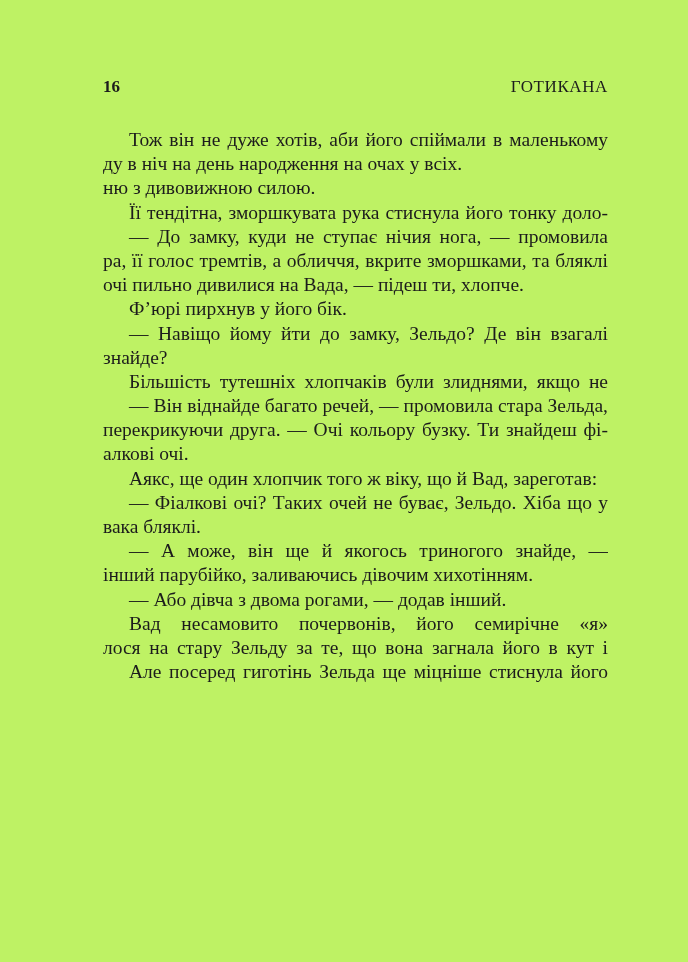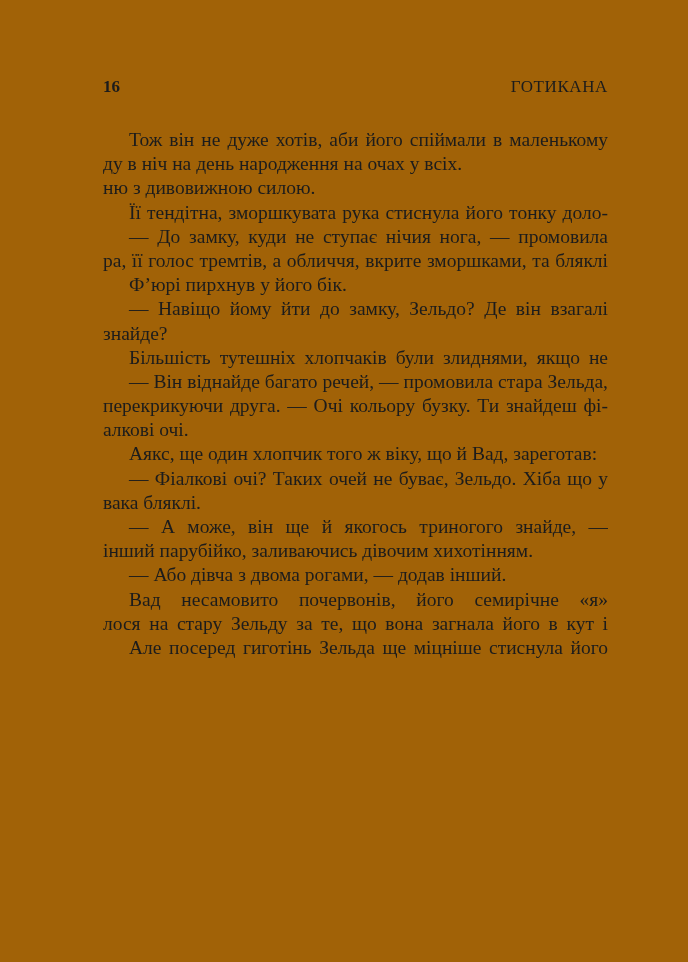--- a/index.html
+++ b/index.html
@@ -4,21 +4,21 @@
 <style>
   html, body {
     margin: 0;
     padding: 0;
     background: #ffffff;
   }
   .page {
     position: relative;
     width: 688px;
     height: 962px;
-    background: #a16207;
+    background: #bef264;
     overflow: hidden;
     font-family: "Liberation Serif", "DejaVu Serif", serif;
     color: #1c1c1c;
   }
   .header {
     position: absolute;
     top: 77px;
     left: 103px;
     width: 505px;
     height: 20px;
@@ -78,20 +78,21 @@
         <div class="line first full">Тож він не дуже хотів, аби його спіймали в маленькому са-</div>
         <div class="line last">ду в ніч на день народження на очах у всіх.</div>
       </div>
       <div class="paragraph">
         <div class="line last">ню з дивовижною силою.</div>
         <div class="line first full">Її тендітна, зморшкувата рука стиснула його тонку доло-</div>
       </div>
       <div class="paragraph">
         <div class="line first full">— До замку, куди не ступає нічия нога, — промовила ста-</div>
         <div class="line full">ра, її голос тремтів, а обличчя, вкрите зморшками, та бляклі</div>
+        <div class="line last">очі пильно дивилися на Вада, — підеш ти, хлопче.</div>
       </div>
       <div class="paragraph">
         <div class="line first last">Ф’юрі пирхнув у його бік.</div>
       </div>
       <div class="paragraph">
         <div class="line first full">— Навіщо йому йти до замку, Зельдо? Де він взагалі його</div>
         <div class="line last">знайде?</div>
       </div>
       <div class="paragraph">
         <div class="line first last">Більшість тутешніх хлопчаків були злиднями, якщо не всі.</div>

